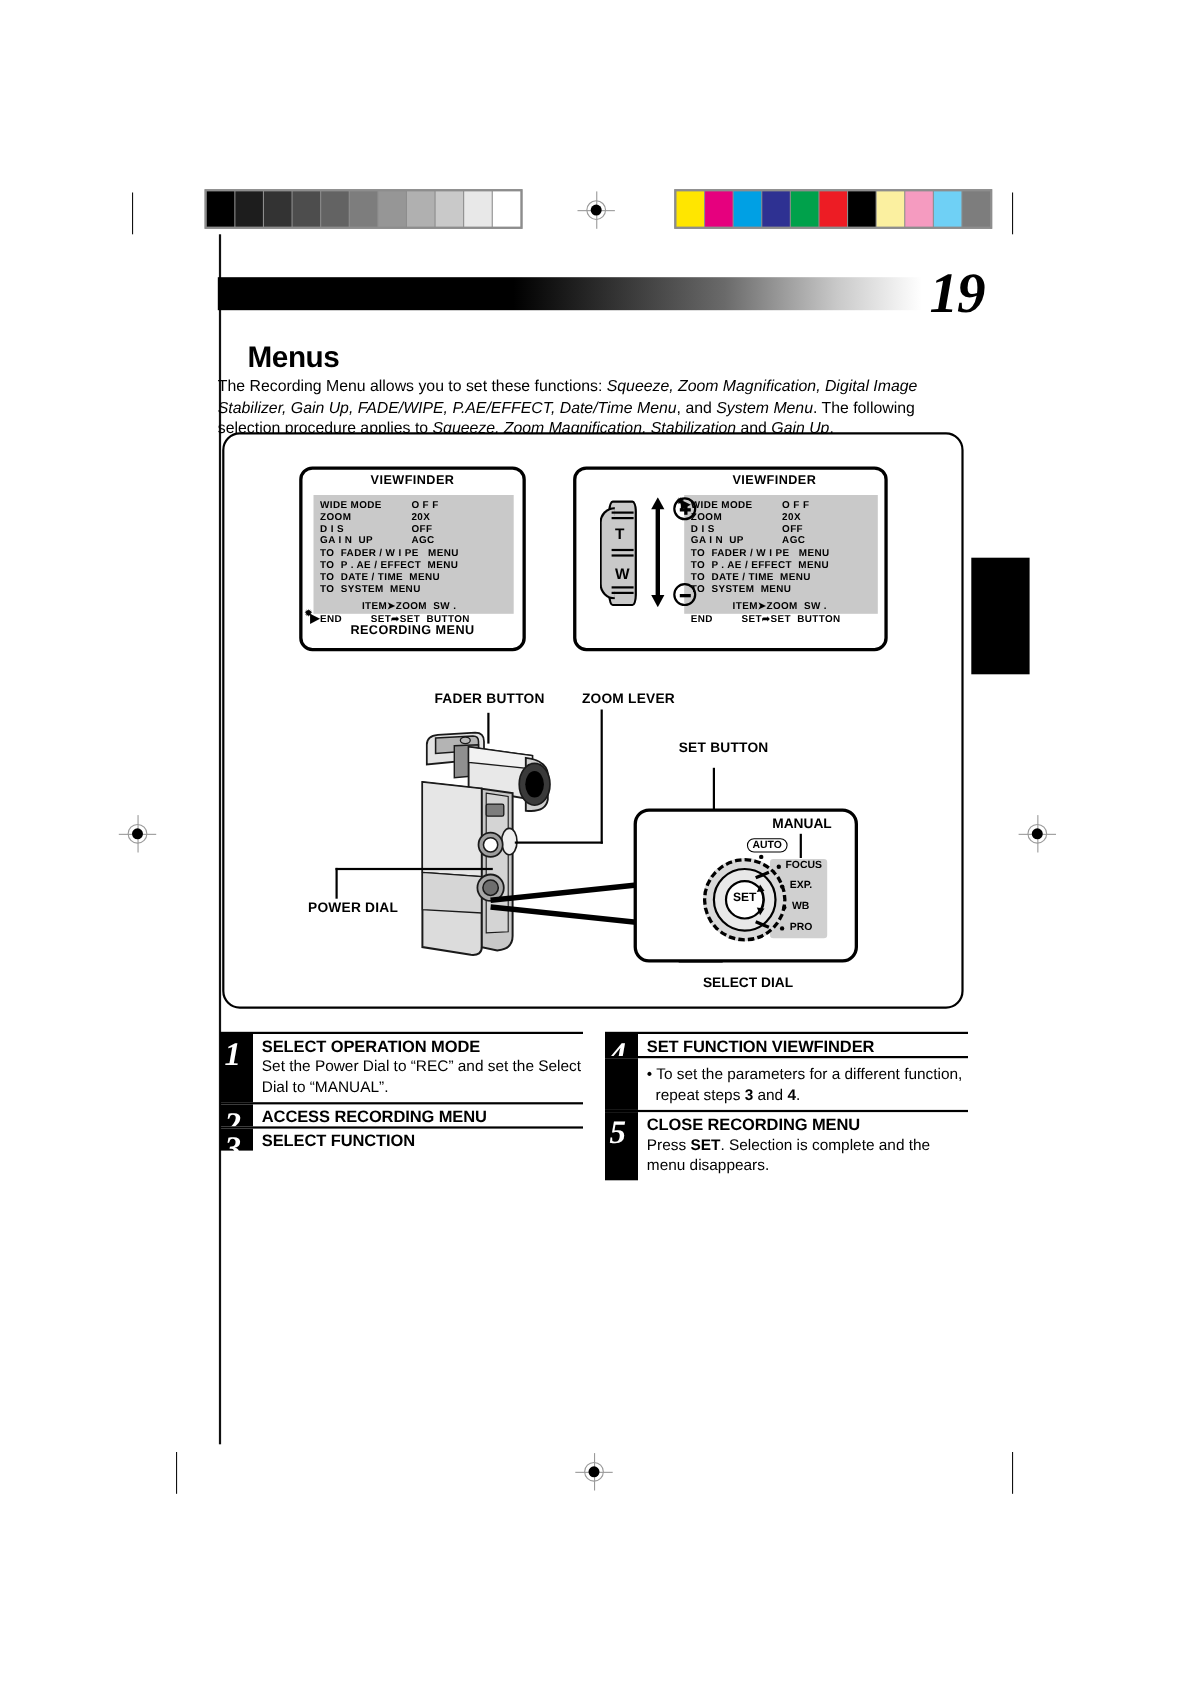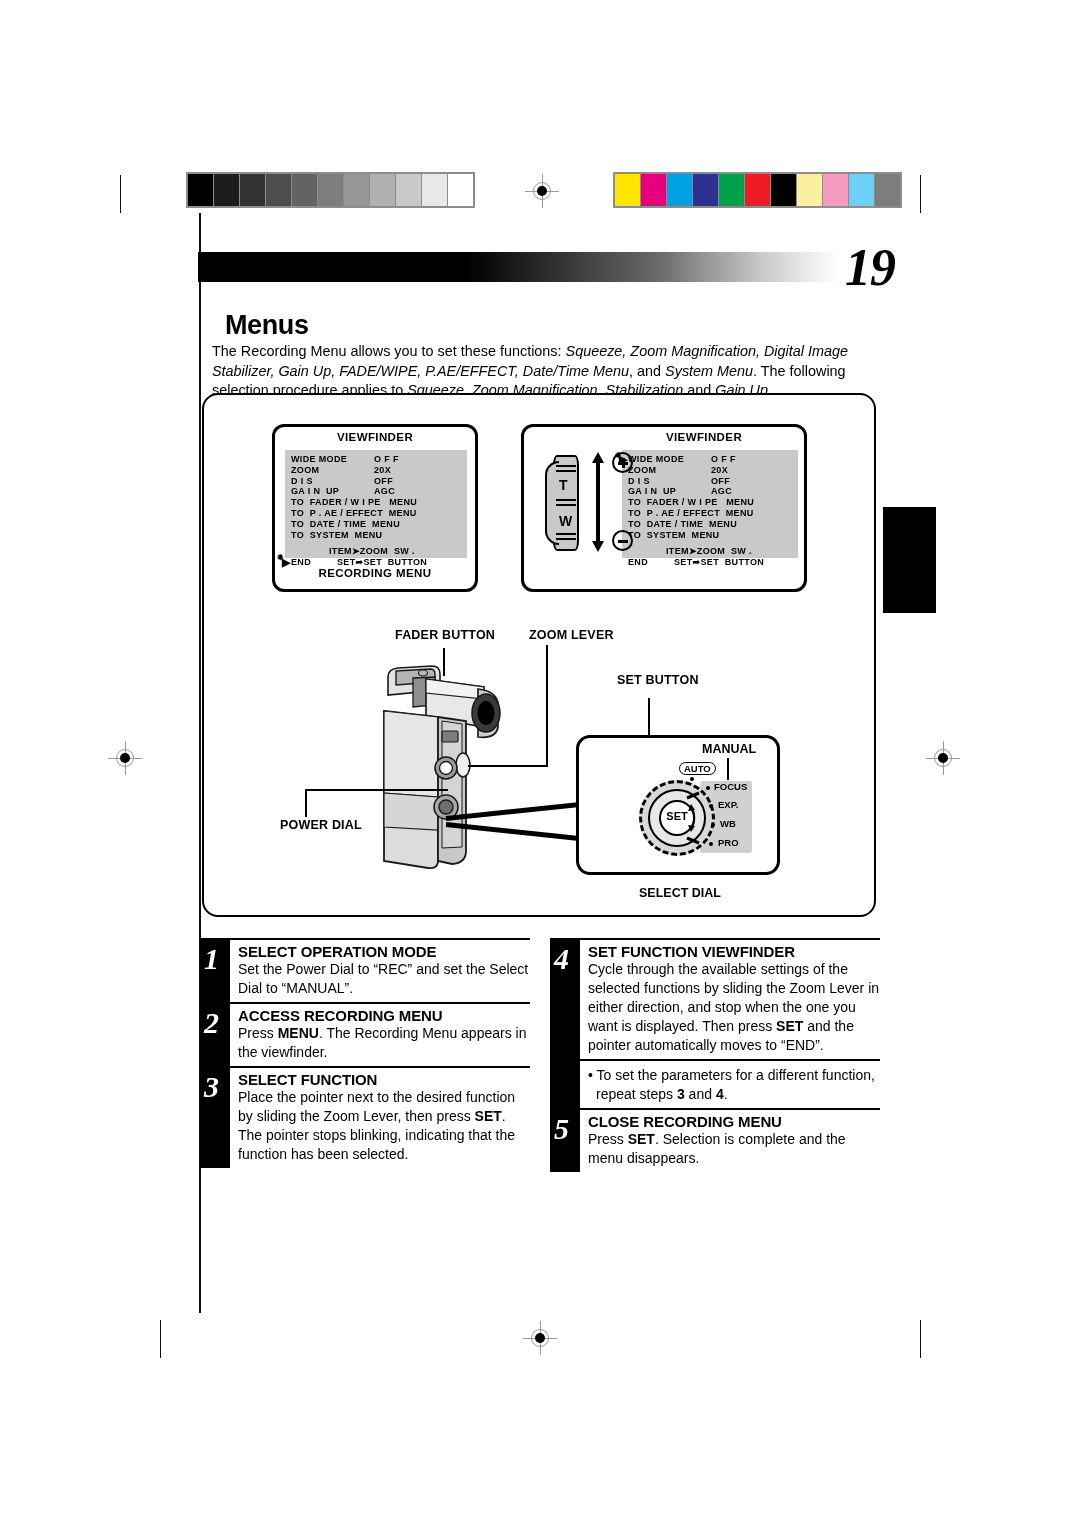--- a/index.html
+++ b/index.html
@@ -21,21 +21,21 @@
   .strip .sw:last-child{margin-right:0;}
 
   
   #headerbar{position:absolute;left:198px;top:252px;width:640px;height:30px;
      background:linear-gradient(90deg,#000 0%,#000 42%,#6a6a6a 72%,#c9c9c9 88%,#f2f2f2 97%,#ffffff 100%);}
   #pageno{position:absolute;left:845px;top:238px;font-family:"Liberation Serif",serif;
      font-style:italic;font-weight:700;font-size:52px;letter-spacing:-1px;}
 
   
   #title{position:absolute;left:198px;top:292px;font-size:27px;font-weight:700;letter-spacing:-.4px;margin-left:27px;}
-  #intro{position:absolute;left:212px;top:328px;width:690px;font-size:14.4px;line-height:19.4px;}
+  #intro{position:absolute;left:198px;top:328px;width:690px;font-size:14.4px;line-height:19.4px;}
   #intro i{font-style:italic;}
 
   
   #panel{position:absolute;left:202px;top:393px;width:674px;height:524px;
      border:2.5px solid #000;border-radius:16px;box-sizing:border-box;background:#fff;}
 
   
   .vfcard{position:absolute;border:3px solid #000;border-radius:12px;background:#fff;box-sizing:border-box;}
   #vf1{left:272px;top:424px;width:206px;height:168px;}
   #vf2{left:521px;top:424px;width:286px;height:168px;}
@@ -324,37 +324,34 @@
         <span class="numglyph">1</span>
       </div>
       <div class="steptitle">SELECT OPERATION MODE</div>
       <div class="stepbody"><span>Set the Power Dial to “REC” and set the Select Dial to “MANUAL”.</span></div>
     </div>
     <div class="step">
       <div class="stepnum">
         <span class="numglyph">2</span>
       </div>
       <div class="steptitle">ACCESS RECORDING MENU</div>
-      <div class="stepbody"><span>Press </span><b>MENU</b><span>. The Recording Menu appears in the viewfinder.</span></div>
     </div>
     <div class="step">
       <div class="stepnum">
         <span class="numglyph">3</span>
       </div>
       <div class="steptitle">SELECT FUNCTION</div>
-      <div class="stepbody"><span>Place the pointer next to the desired function by sliding the Zoom Lever, then press </span><b>SET</b><span>. The pointer stops blinking, indicating that the function has been selected.</span></div>
     </div>
   </div>
 <div class="col" id="colR">
     <div class="step">
       <div class="stepnum">
         <span class="numglyph">4</span>
       </div>
       <div class="steptitle">SET FUNCTION VIEWFINDER</div>
-      <div class="stepbody"><span>Cycle through the available settings of the selected functions by sliding the Zoom Lever in either direction, and stop when the one you want is displayed. Then press </span><b>SET</b><span> and the pointer automatically moves to “END”.</span></div>
     </div>
     <div class="step">
       <div class="stepnum"></div>
       <div class="stepbody" style="padding-top: 5px; text-indent: -8px; padding-left: 8px;"><span>• </span><span>To set the parameters for a different function, repeat steps </span><b>3</b><span> and </span><b>4</b><span>.</span></div>
     </div>
     <div class="step">
       <div class="stepnum">
         <span class="numglyph">5</span>
       </div>
       <div class="steptitle">CLOSE RECORDING MENU</div>

